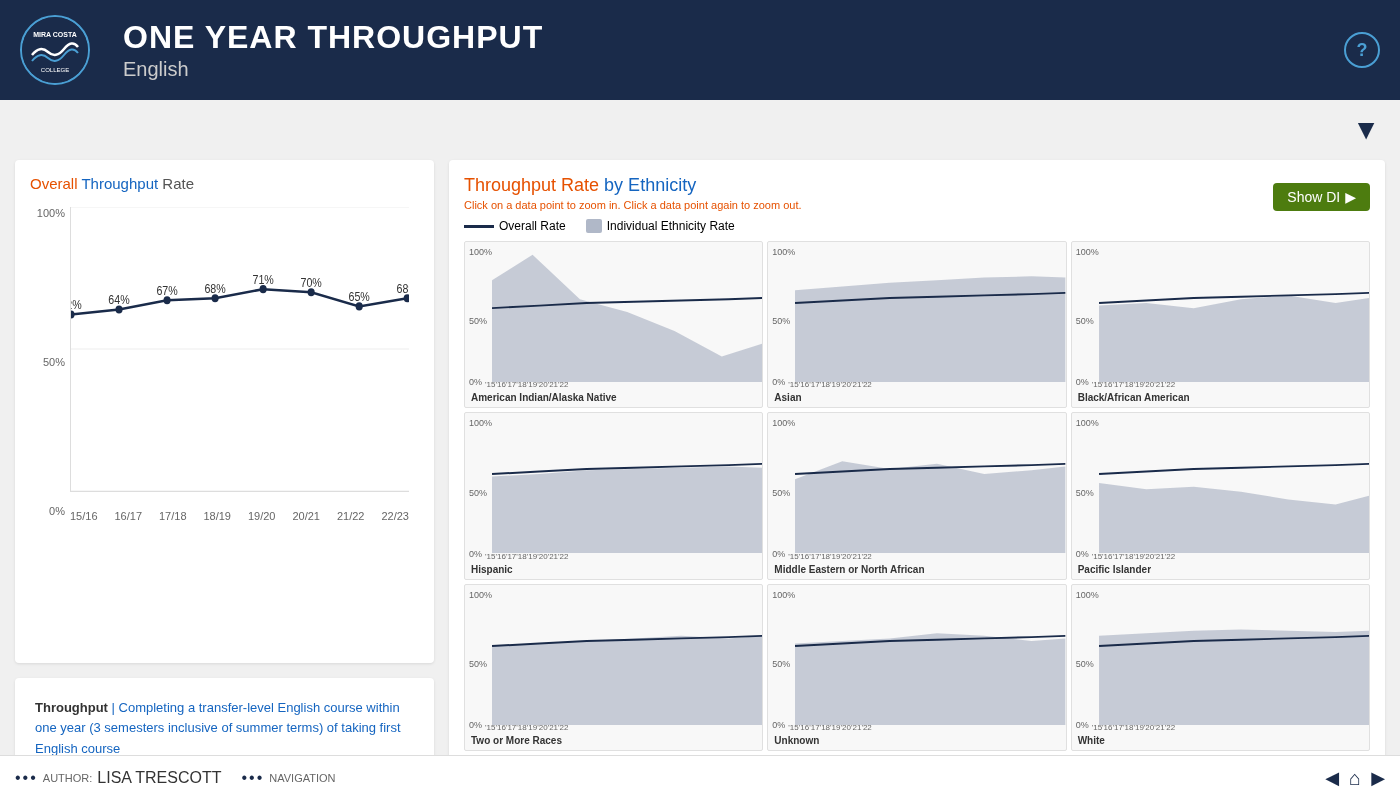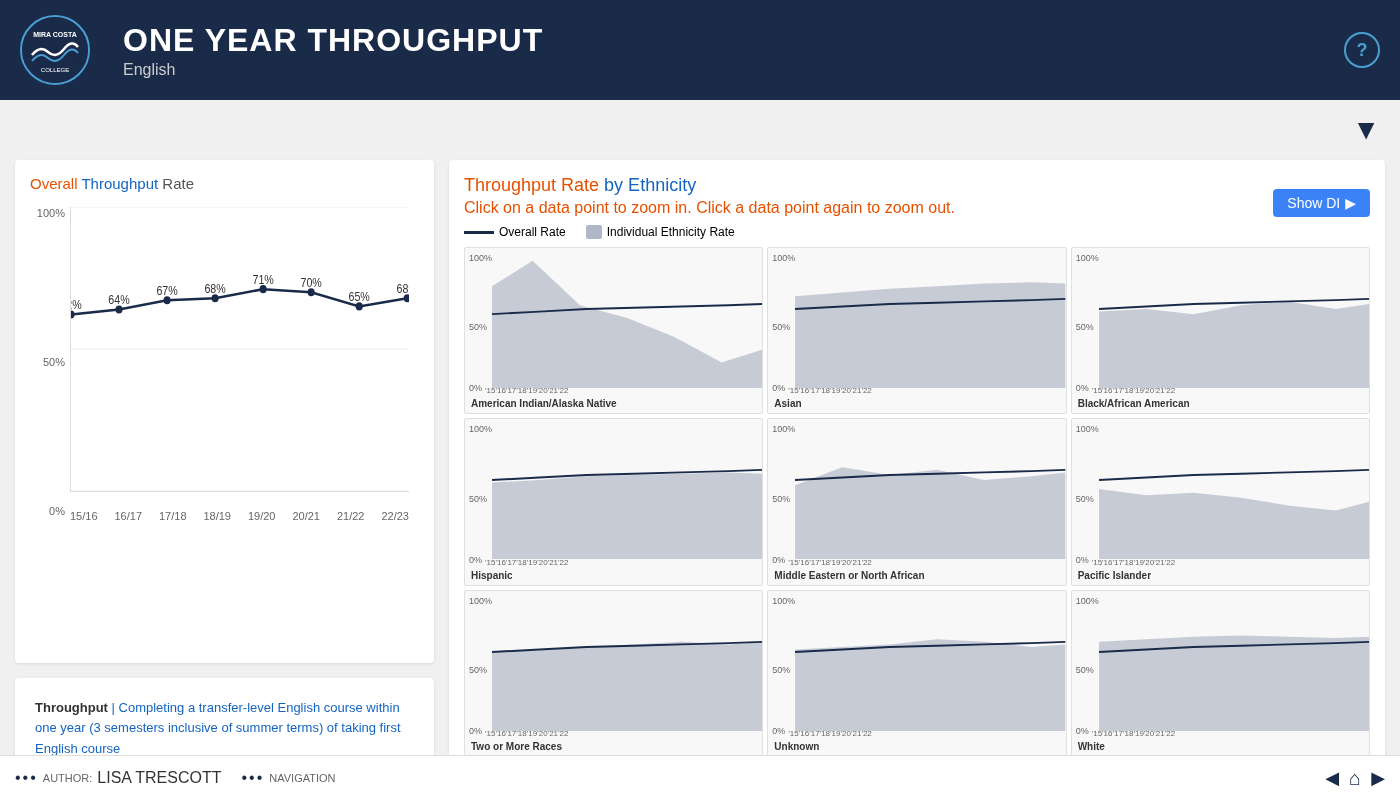--- a/index.html
+++ b/index.html
@@ -32,21 +32,21 @@
     .header-title {
       margin-left: 10px;
     }
     .header-title h1 {
       font-size: 32px;
       font-weight: bold;
       color: white;
       letter-spacing: 1px;
     }
     .header-title p {
-      font-size: 16px;
+      font-size: 20px;
       color: #ccc;
       margin-top: 2px;
     }
     .help-icon {
       position: absolute;
       right: 20px;
       top: 50%;
       transform: translateY(-50%);
       width: 36px;
       height: 36px;
@@ -188,27 +188,27 @@
       justify-content: space-between;
       align-items: flex-end;
       margin-bottom: 5px;
     }
     .ethnicity-title {
       font-size: 18px;
       color: #333;
     }
 
     .subtitle {
-      font-size: 16px;
+      font-size: 11px;
       color: #e65100;
       margin-top: 3px;
     }
 
     .show-di-btn {
-      background: #3b82f6;
+      background: #4d7c0f;
       color: white;
       border: none;
       border-radius: 4px;
       padding: 6px 14px;
       font-size: 13px;
       cursor: pointer;
       display: flex;
       align-items: center;
       gap: 5px;
     }

